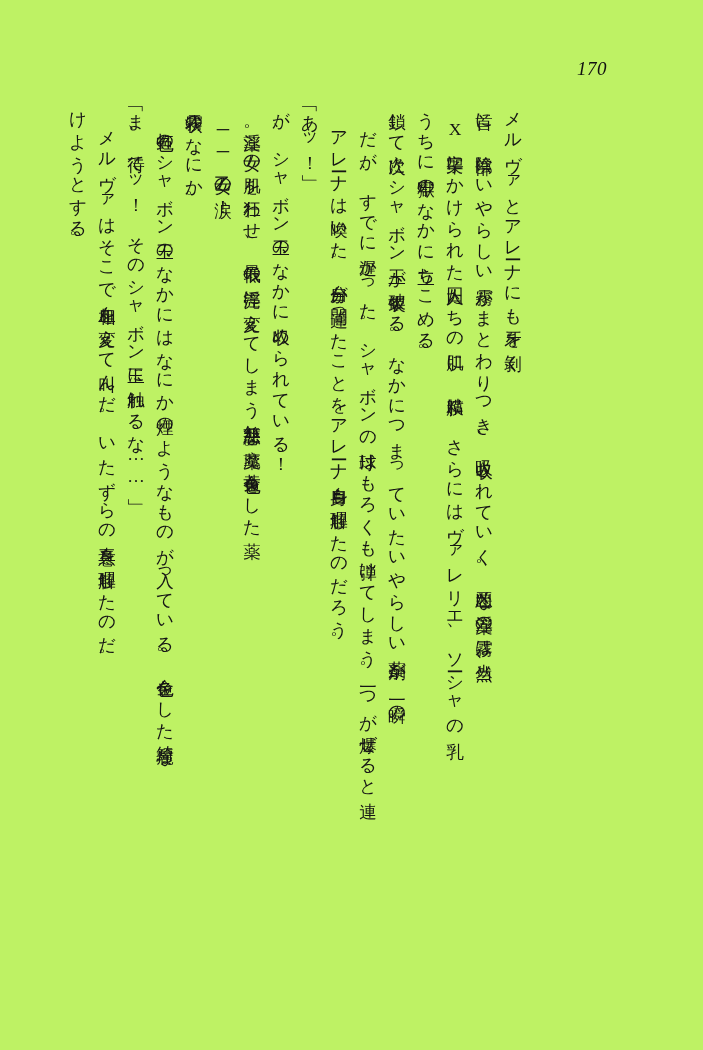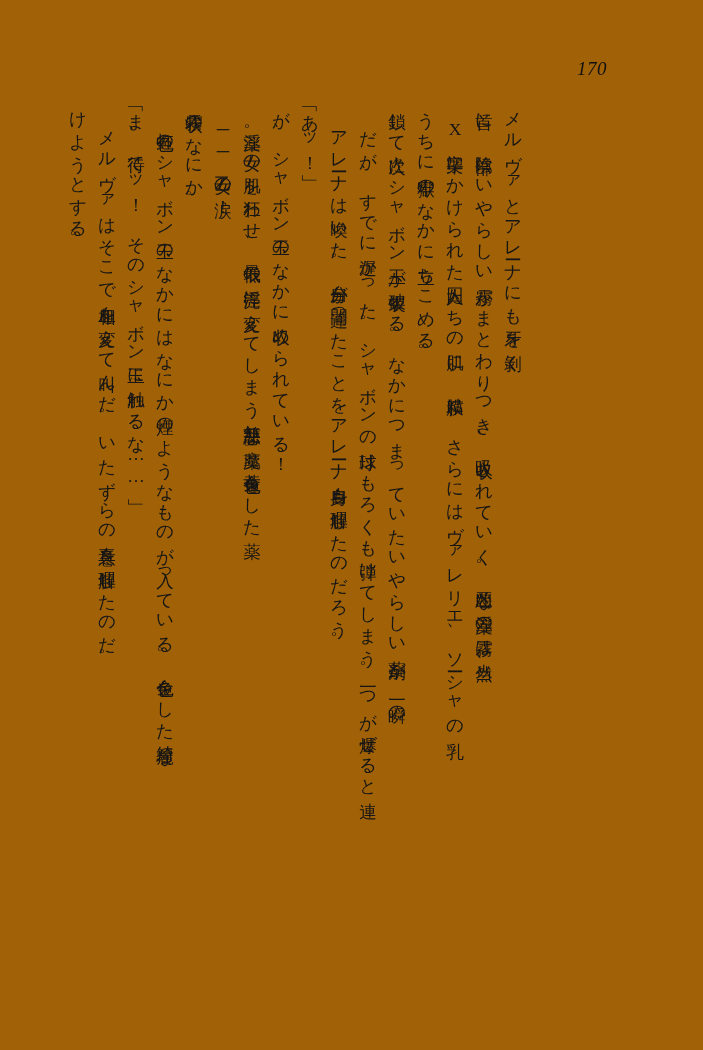--- a/index.html
+++ b/index.html
@@ -14,21 +14,21 @@
     color: #1a1a1a;
     position: relative;
     overflow: hidden;
   }
 
   .page {
     position: absolute;
     inset: 0;
     width: 703px;
     height: 1050px;
-    background: #a16207;
+    background: #bef264;
   }
 
   
   .page-number {
     position: absolute;
     top: 58px;
     right: 96px;
     font-size: 19px;
     font-style: italic;
     font-family: "Liberation Serif", "DejaVu Serif", serif;

